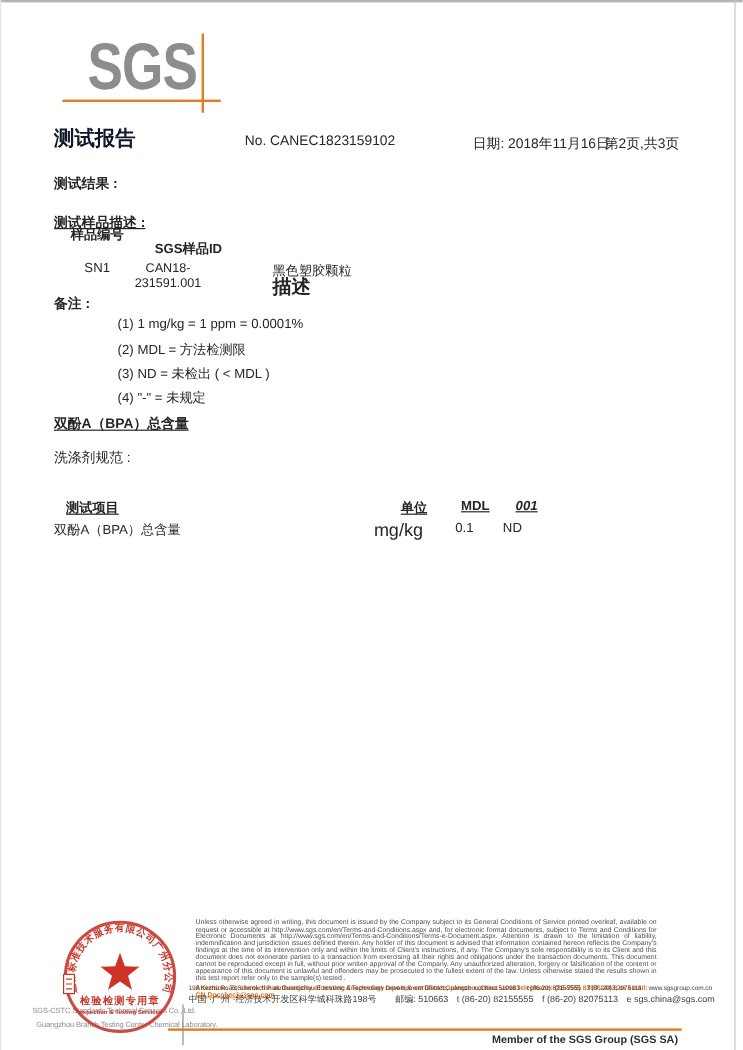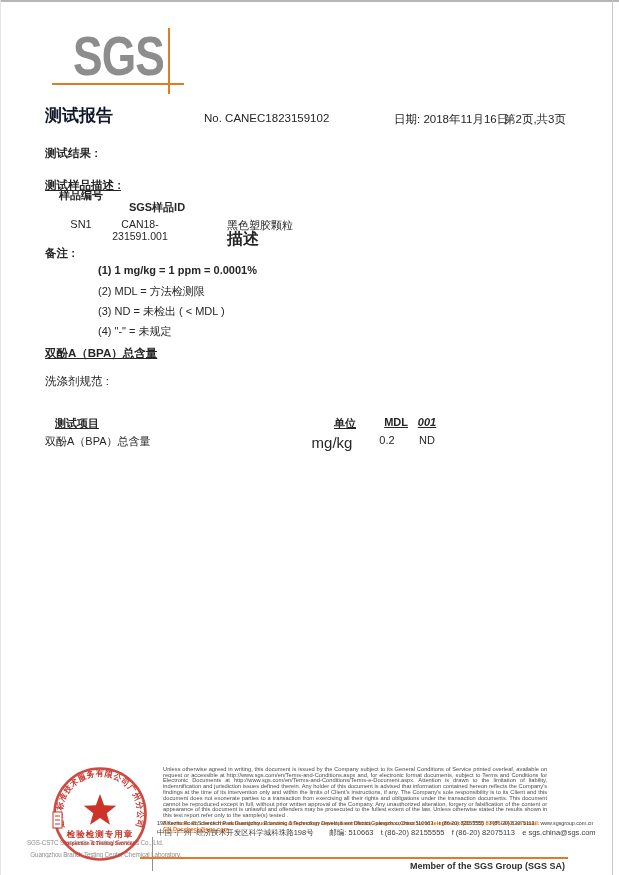--- a/index.html
+++ b/index.html
@@ -25,32 +25,32 @@
   
   .results-label{left:45px;top:146px;font-size:11.5px;font-weight:bold;}
   .sample-desc{left:45px;top:178px;font-size:11.5px;font-weight:bold;text-decoration:underline;}
   .st-h1{left:45px;top:188px;width:72px;text-align:center;font-size:11px;font-weight:bold;}
   .st-h2{left:113px;top:200px;width:88px;text-align:center;font-size:11px;font-weight:bold;}
   .st-h3{left:227px;top:200px;font-size:16px;font-weight:bold;margin-top:29px;}
   .st-c1{left:45px;top:218px;width:72px;text-align:center;font-size:11px;}
   .st-c2{left:96px;top:218px;width:88px;text-align:center;font-size:10.5px;}
   .st-c3{left:227px;top:218px;font-size:11px;}
   .notes-label{left:45px;top:246px;font-size:11.5px;font-weight:bold;}
-  .note0{left:98px;top:264px;font-size:11px;font-weight:bold;}
+  .note0{left:98px;top:264px;font-size:11px;}
   .note1{left:98px;top:284px;font-size:11px;}
   .note2{left:98px;top:304px;font-size:11px;}
   .note3{left:98px;top:324px;font-size:11px;}
   .bpa-heading{left:45px;top:346px;font-size:11.5px;font-weight:bold;text-decoration:underline;}
   .method-label{left:45px;top:374px;font-size:11.5px;}
   .method-text{left:98px;top:371px;width:458px;font-size:11px;line-height:19.5px;text-align:justify;}
   
   .rt-h1{left:55px;top:416px;font-size:11px;font-weight:bold;text-decoration:underline;font-family:Liberation Serif, serif;}
   .rt-h2{left:308px;top:416px;width:48px;text-align:right;font-size:11px;font-weight:bold;text-decoration:underline;}
   .rt-h3{left:366px;top:416px;width:42px;text-align:right;font-size:11px;font-weight:bold;text-decoration:underline;}
-  .rt-h4{left:406px;top:416px;width:42px;text-align:center;font-size:11px;font-weight:bold;font-style:italic;text-decoration:underline;}
+  .rt-h4{left:406px;top:416px;width:42px;text-align:right;font-size:11px;font-weight:bold;font-style:italic;text-decoration:underline;}
   .rt-c1{left:45px;top:434px;font-size:11px;}
   .rt-c2{left:308px;top:434px;width:48px;text-align:center;font-size:15px;}
   .rt-c3{left:366px;top:434px;width:42px;text-align:center;font-size:11px;}
   .rt-c4{left:406px;top:434px;width:42px;text-align:center;font-size:11px;}
   
   .company-lines{left:27px;top:837px;width:240px;transform:scale(0.65);transform-origin:left top;
     color:#8d8d8d;font-size:9.7px;line-height:18px;letter-spacing:-0.2px;z-index:1;}
   .company-lines .l2{padding-left:5px;}
   .stamp{left:52px;top:766px;z-index:2;}
   .legal-wrap{left:163px;top:766px;width:384px;}
@@ -105,21 +105,21 @@
 
   <div class="abs bpa-heading">双酚A（BPA）总含量</div>
   <div class="abs method-label">洗涤剂规范 :</div>
 
   <div class="abs rt-h1">测试项目</div>
   <div class="abs rt-h2">单位</div>
   <div class="abs rt-h3">MDL</div>
   <div class="abs rt-h4">001</div>
   <div class="abs rt-c1">双酚A（BPA）总含量</div>
   <div class="abs rt-c2">mg/kg</div>
-  <div class="abs rt-c3">0.2</div>
+  <div class="abs rt-c3">0.1</div>
   <div class="abs rt-c4">ND</div>
 
   <div class="abs company-lines">
     <div class="l1">SGS-CSTC Standards Technical Services Co., Ltd.</div>
     <div class="l2">Guangzhou Branch Testing Center Chemical Laboratory.</div>
   </div>
 
   <svg class="abs stamp" width="96" height="96" viewBox="0 0 96 96">
     <circle cx="48" cy="48" r="45.5" fill="none" stroke="#c8372d" stroke-width="2.6" opacity="0.9"></circle>
     <path id="stamp-arc" d="M 13,62.8 A 38,38 0 1 1 83,62.8" fill="none"></path>

